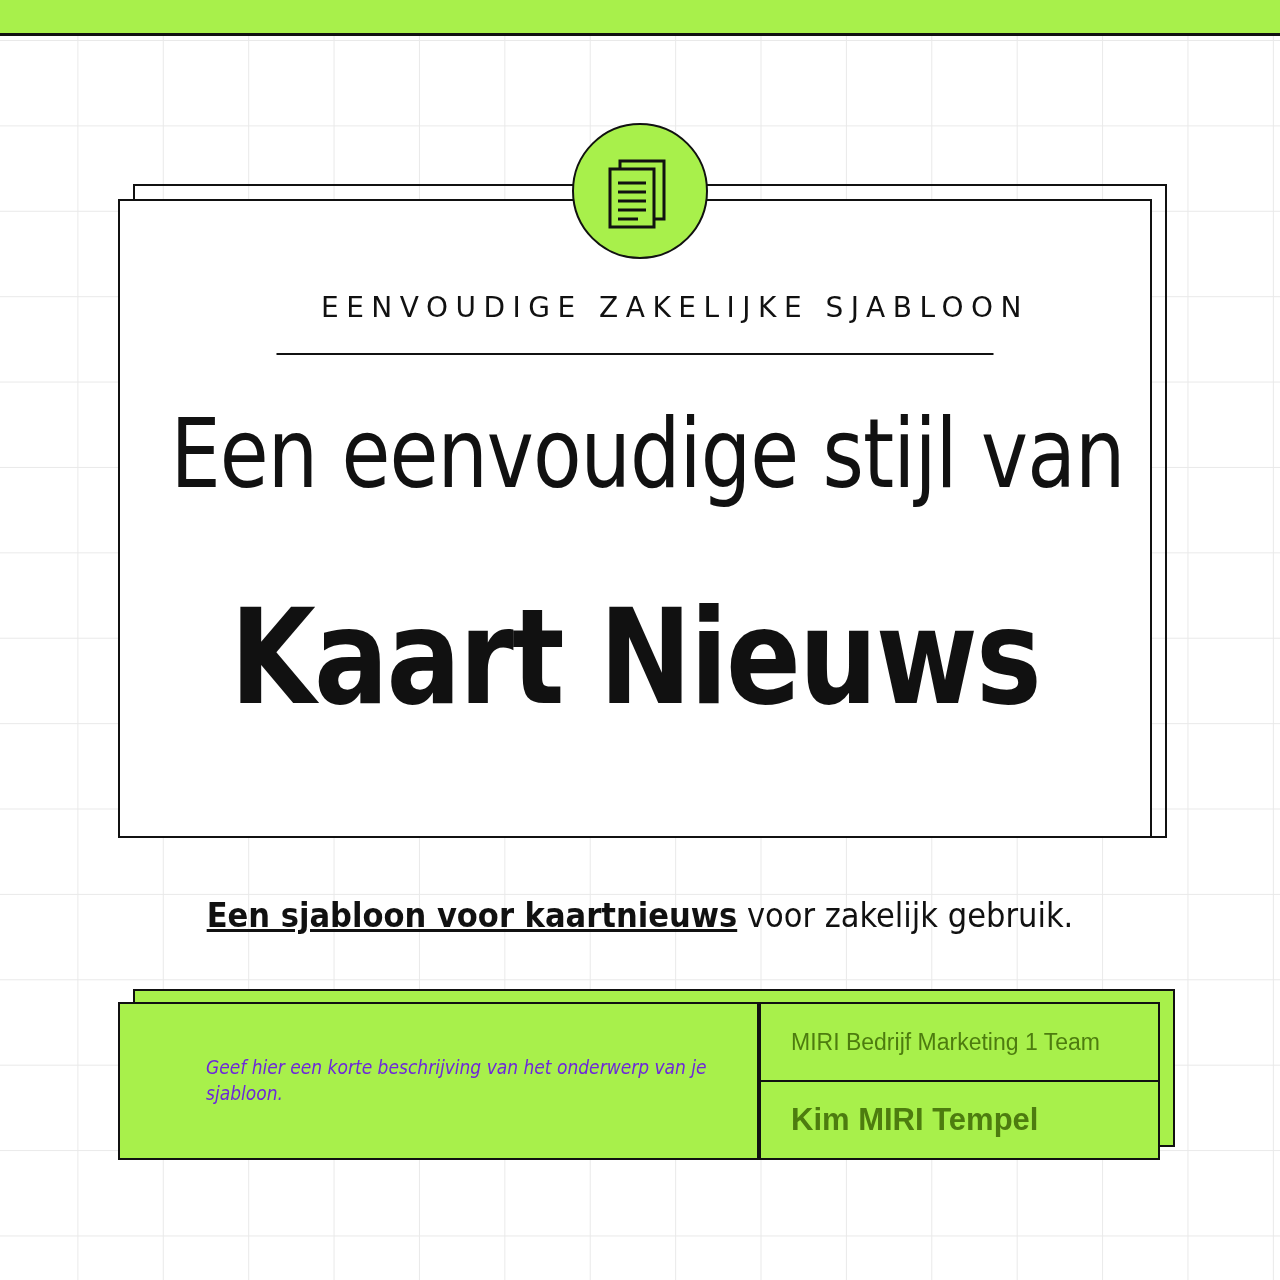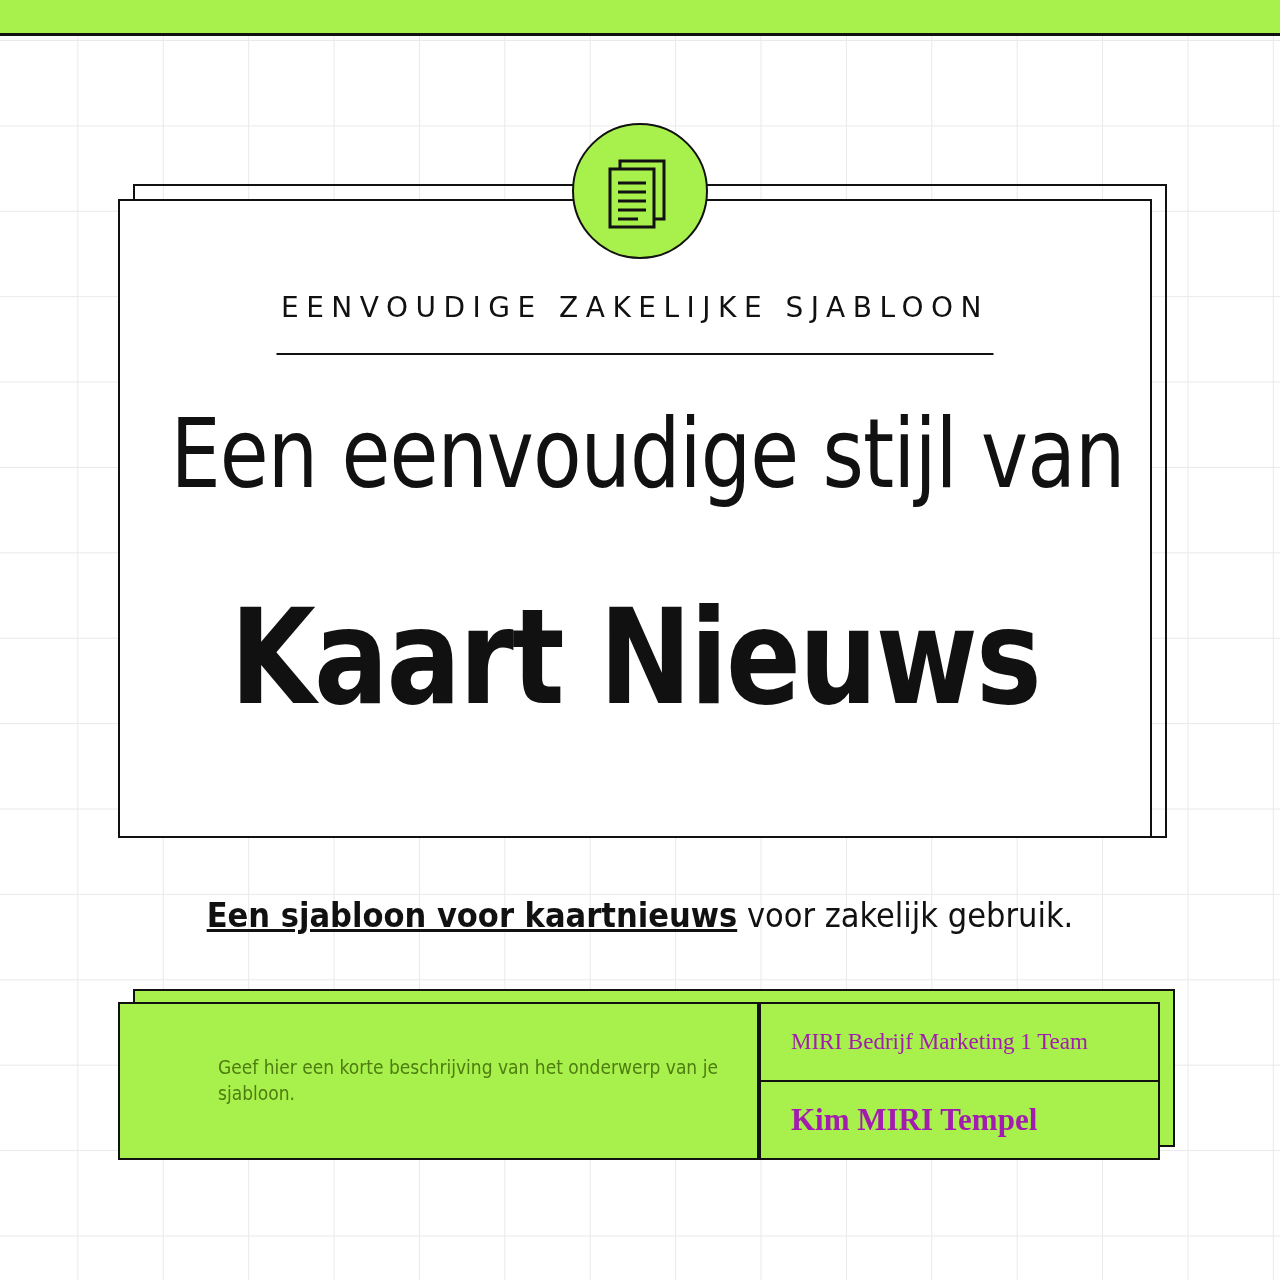--- a/index.html
+++ b/index.html
@@ -84,20 +84,21 @@
     left: 0;
     top: 90px;
     width: 100%;
     text-align: center;
     font-family: "DejaVu Sans", sans-serif;
     font-size: 28px;
     letter-spacing: 7.5px;
     color: #111;
     font-weight: 400;
     white-space: nowrap;
+    padding-left: 40px;
   }
   .rule {
     position: absolute;
     left: 50%;
     transform: translateX(-50%);
     top: 152px;
     width: 717px;
     height: 0;
     border-top: 2px solid #111;
   }
@@ -172,43 +173,44 @@
   }
   .footer-left {
     width: 641px;
     background: #a8f04b;
     border: 2px solid #111;
     box-sizing: border-box;
     display: flex;
     align-items: center;
   }
   .footer-left p {
-    margin: 12px;
+    margin: 0;
     padding: 0 18px 0 86px;
     font-family: "DejaVu Sans Condensed", "Liberation Sans Narrow", "DejaVu Sans", sans-serif;
     font-size: 19px;
     line-height: 1.35;
-    color: #4d7c0f;
+    color: #6d28d9;
+    font-style: italic;
   }
   .footer-right {
     width: 401px;
     display: flex;
     flex-direction: column;
     box-sizing: border-box;
   }
   .footer-right .cell {
     flex: 1 1 50%;
     background: #a8f04b;
     border: 2px solid #111;
     box-sizing: border-box;
     display: flex;
     align-items: center;
     padding-left: 30px;
-    font-family: Liberation Serif, serif;
-    color: #a21caf;
+    font-family: Liberation Sans, sans-serif;
+    color: #4d7c0f;
   }
   .footer-right .cell.top {
     font-size: 23px;
     font-weight: 400;
     border-bottom-width: 1px;
   }
   .footer-right .cell.bottom {
     font-size: 31px;
     font-weight: 700;
     border-top-width: 1px;

